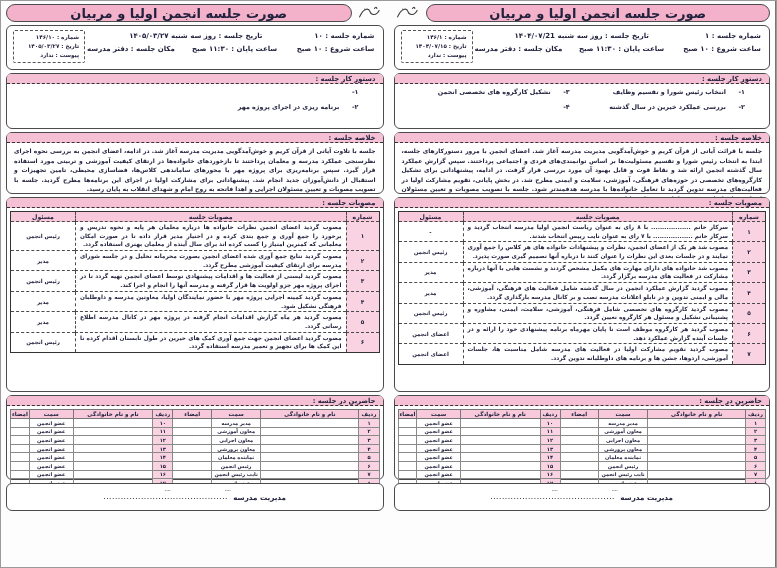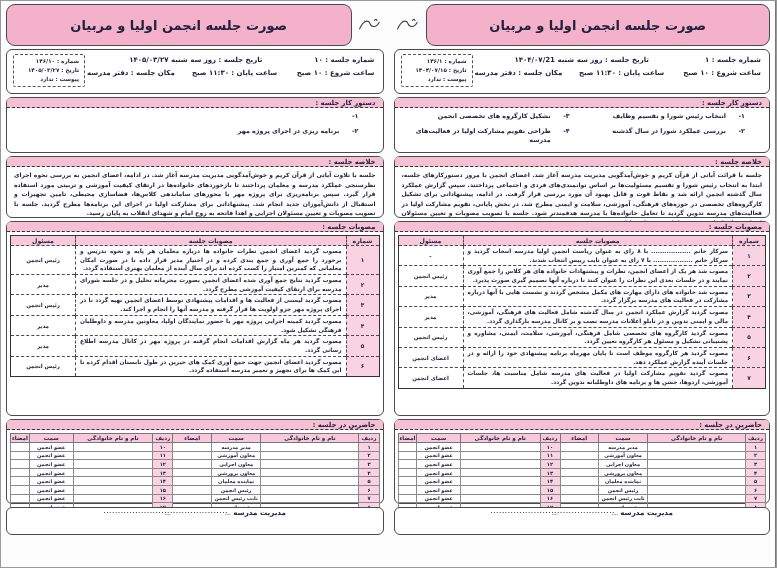--- a/index.html
+++ b/index.html
@@ -2,21 +2,21 @@
 <html lang="fa"><head>
 <meta charset="utf-8">
 <style>
   html,body{margin:0;padding:0;background:#e8e8e8;}
   .sheet{width:777px;height:568px;display:flex;background:#fdfdfd;border:1px solid #9a9a9a;box-sizing:border-box;
          font-family:"DejaVu Sans", sans-serif;color:#22223e;}
   .page{width:50%;height:100%;box-sizing:border-box;direction:rtl;display:flex;flex-direction:column;
         gap:3px;padding:3px 5px;font-weight:bold;}
   .page.side-right{border-right:1px solid #777;}
   
-  .title-row{display:flex;align-items:stretch;gap:4px;height:42px;flex:0 0 auto;}
+  .title-row{display:flex;align-items:stretch;gap:4px;height:18px;flex:0 0 auto;}
   .title-box{flex:1;background:#f3b1ca;border:1.6px solid #4b4b4b;border-radius:9px;display:flex;
              align-items:center;justify-content:center;font-size:13px;letter-spacing:1.5px;}
   .logo{width:28px;display:flex;align-items:center;justify-content:center;}
   .side-right .logo{order:2;}
   .side-right .title-box{order:1;}
   
   .box{border:1.4px solid #4b4b4b;border-radius:6px;background:#fff;position:relative;box-sizing:border-box;flex:0 0 auto;}
   
   .info-box{height:45px;padding:6px 8px 0 80px;font-size:7px;}
   .info-line{display:flex;margin-bottom:5px;white-space:nowrap;}
@@ -47,21 +47,21 @@
   .res-table td.txt{text-align:justify;line-height:1.5;}
   
   .att-box{height:85px;}
   .att-table{border-collapse:collapse;margin:3px;width:calc(100% - 6px);font-size:5.2px;border:1.2px solid #333;}
   .att-table th{background:#f7c9db;border:1px solid #777;font-size:5.6px;padding:1px;}
   .att-table td{border:1px solid #8a8a8a;height:7.6px;padding:0 2px;}
   .att-table td.no{background:#fad3e3;text-align:center;}
   .att-table td.role{text-align:center;font-size:5px;}
   
   .footer-box{height:28px;}
-  .footer-line{display:flex;justify-content:center;gap:5px;height:100%;font-size:7.2px;}
+  .footer-line{display:flex;align-items:center;justify-content:center;gap:5px;height:100%;font-size:7.2px;}
   .footer-dotline{font-size:5px;letter-spacing:1px;color:#333;}
   .mini-dots{position:absolute;top:3px;font-size:4px;color:#555;}
   .mini-dots.d1{left:42%;}
   .mini-dots.d2{left:58%;}
 </style>
 </head>
 <body>
 
 <div class="sheet">
 
@@ -332,32 +332,31 @@
       <div class="strip">دستور کار جلسه :</div>
       <div class="agenda-cols">
         <div>
 
         <div class="ag-item">
               <span class="ag-no">۱-</span>
               <span class="ag-text">انتخاب رئیس شورا  و  تقسیم وظایف</span>
             </div>
             <div class="ag-item">
               <span class="ag-no">۲-</span>
-              <span class="ag-text">بررسی عملکرد شورا در سال گذشته</span>
+              <span class="ag-text">بررسی عملکرد خیرین در سال گذشته</span>
             </div>
           </div>
         <div>
 
         <div class="ag-item">
               <span class="ag-no">۳-</span>
               <span class="ag-text">تشکیل کارگروه های تخصصی انجمن</span>
             </div>
             <div class="ag-item">
               <span class="ag-no">۴-</span>
-              <span class="ag-text">طراحی تقویم مشارکت اولیا در فعالیت‌های مدرسه</span>
             </div>
           </div>
       </div>
     </div>
 
     <div class="box summary-box">
       <div class="strip">خلاصه جلسه :</div>
       <div class="summary-text">جلسه با قرائت آیاتی از قرآن کریم و خوش‌آمدگویی مدیریت مدرسه آغاز شد. اعضای انجمن با مرور دستورکارهای جلسه، ابتدا به انتخاب رئیس شورا و تقسیم مسئولیت‌ها بر اساس توانمندی‌های فردی و اجتماعی پرداختند. سپس گزارش عملکرد سال گذشته انجمن ارائه شد و نقاط قوت و قابل بهبود آن مورد بررسی قرار گرفت. در ادامه، پیشنهاداتی برای تشکیل کارگروه‌های تخصصی در حوزه‌های فرهنگی، آموزشی، سلامت و ایمنی مطرح شد. در بخش پایانی، تقویم مشارکت اولیا در فعالیت‌های مدرسه تدوین گردید تا تعامل خانواده‌ها با مدرسه هدفمندتر شود. جلسه با تصویب مصوبات و تعیین مسئولان اجرایی و اهدا فاتحه به روح امام و شهدا به پایان رسید.</div>
     </div>
 

